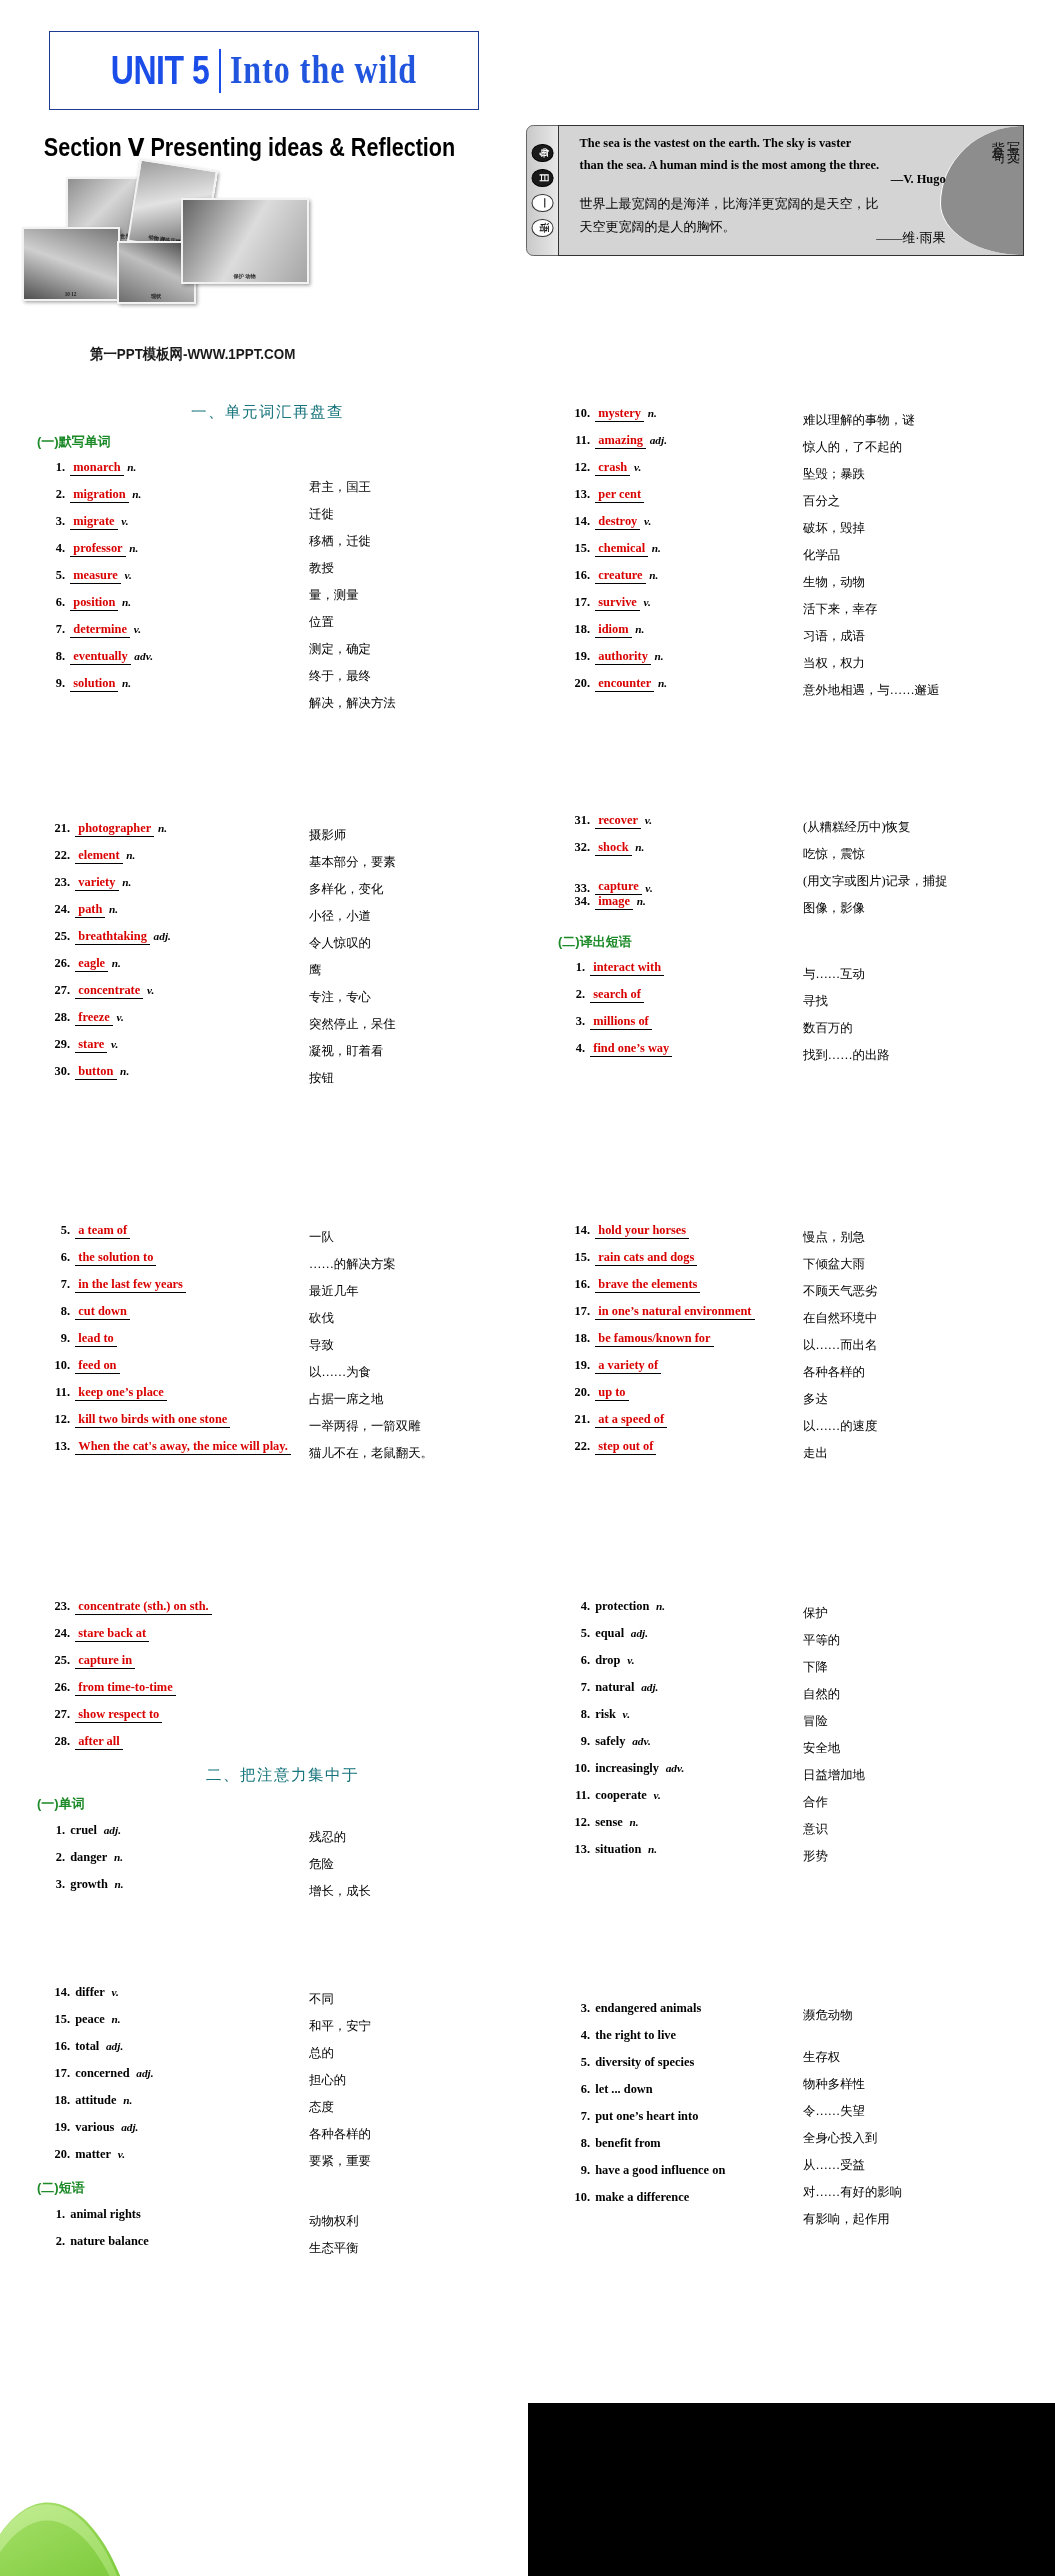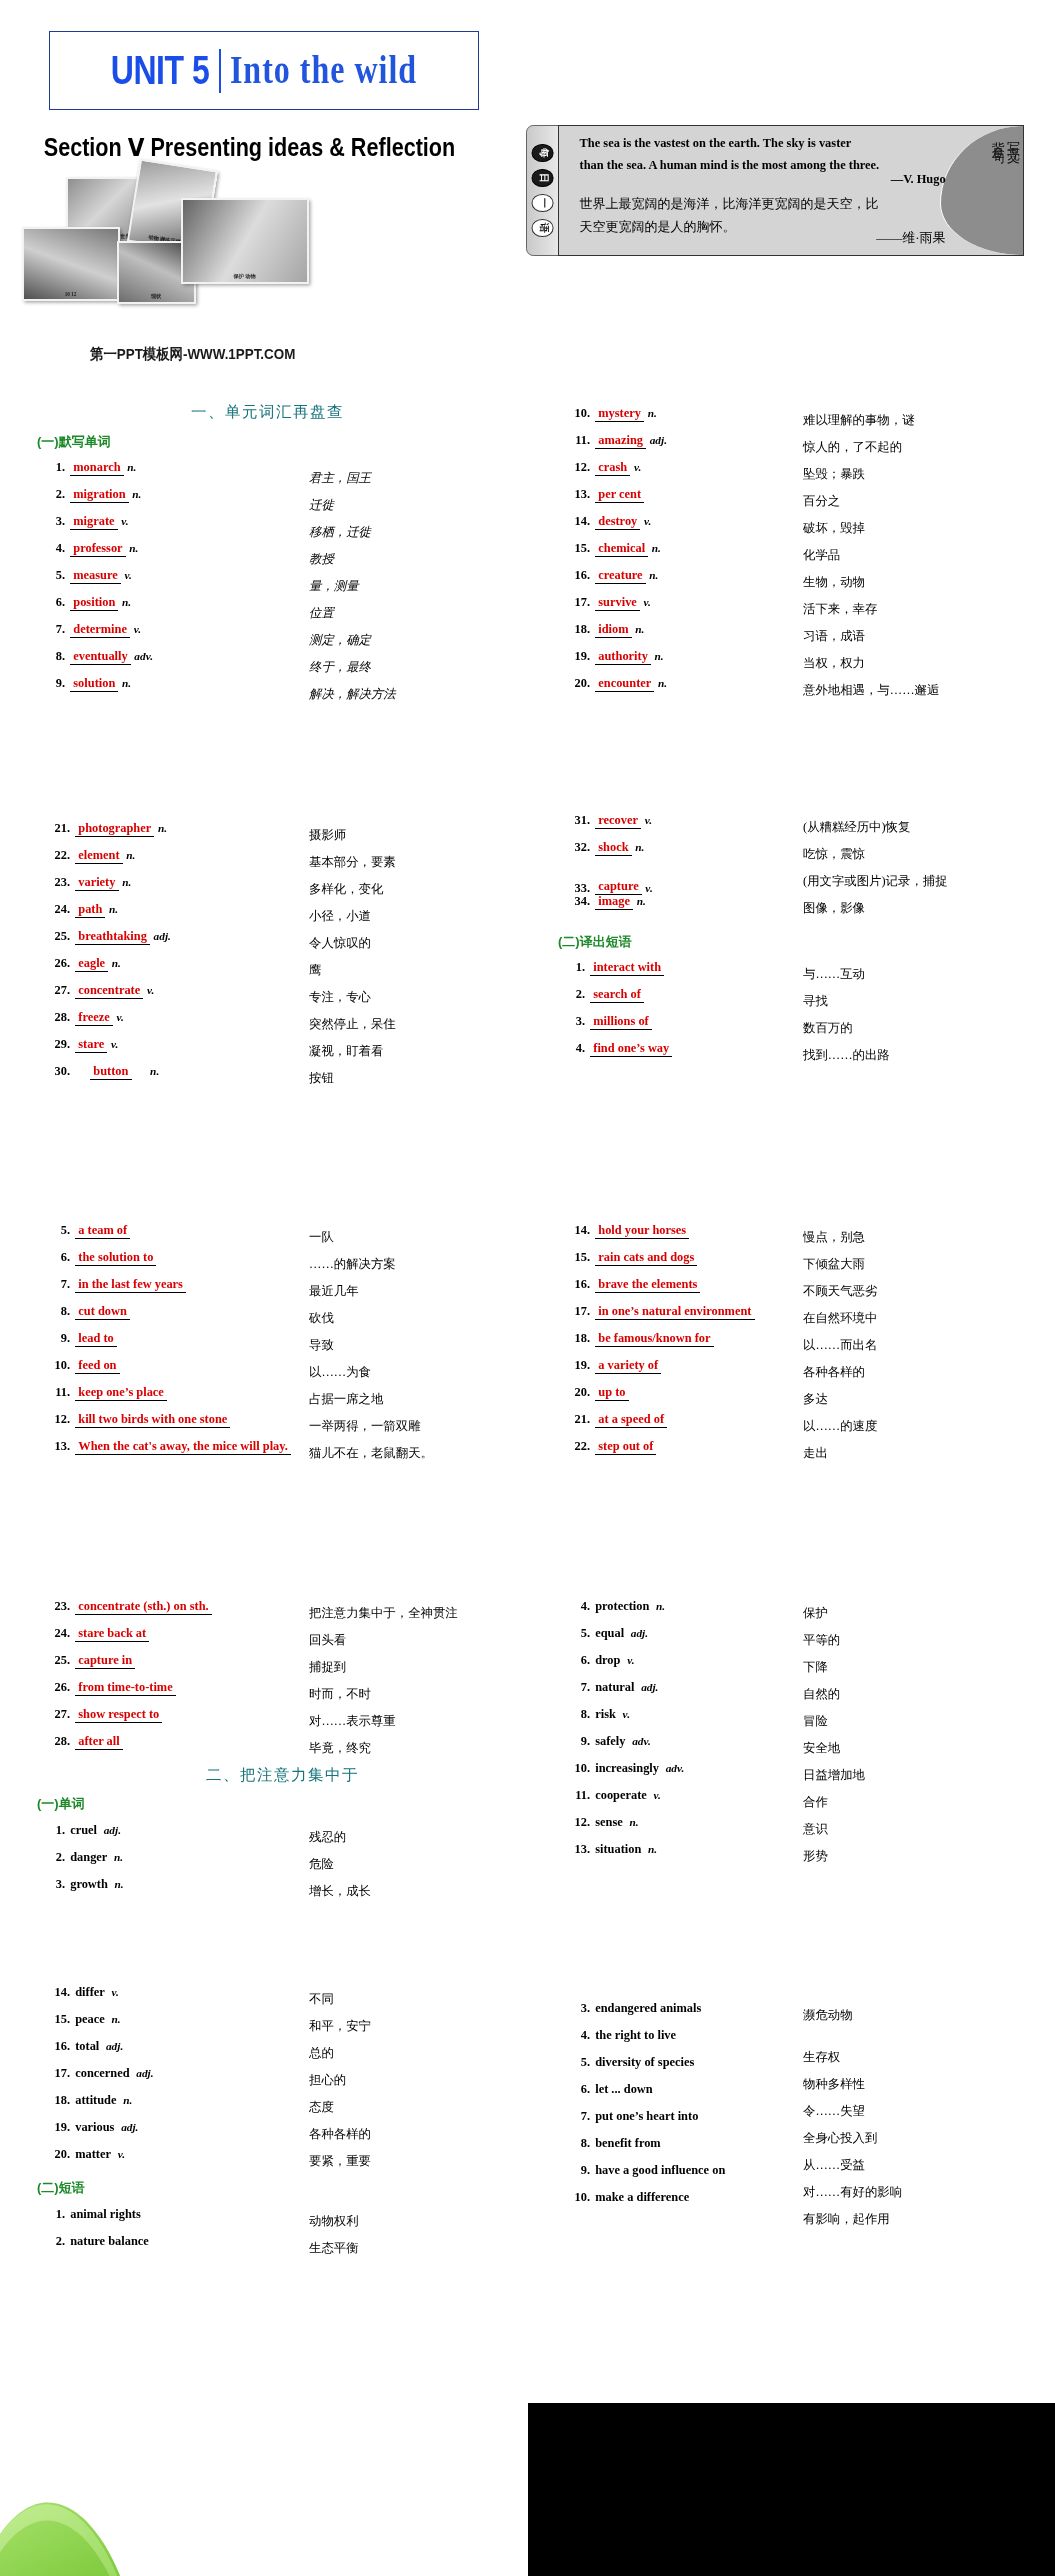--- a/index.html
+++ b/index.html
@@ -250,21 +250,21 @@
       <div class="vrow" style="height: 27px; margin-bottom: 0px; align-items: baseline;">
         <span class="vnum">8.</span>
         <span class="vterm">eventually</span>
         <span class="vpos">adv.</span>
       </div>
       <div class="vrow" style="height: 27px; margin-bottom: 0px; align-items: baseline;">
         <span class="vnum">9.</span>
         <span class="vterm">solution</span>
         <span class="vpos">n.</span>
       </div>
-      <div class="meancol" style="left: 273px; top: 4px; font-style: italic;">
+      <div class="meancol" style="left: 273px; top: 13px;">
         <div class="mline" style="height: 27px; line-height: 27px;">君主，国王</div>
         <div class="mline" style="height: 27px; line-height: 27px;">迁徙</div>
         <div class="mline" style="height: 27px; line-height: 27px;">移栖，迁徙</div>
         <div class="mline" style="height: 27px; line-height: 27px;">教授</div>
         <div class="mline" style="height: 27px; line-height: 27px;">量，测量</div>
         <div class="mline" style="height: 27px; line-height: 27px;">位置</div>
         <div class="mline" style="height: 27px; line-height: 27px;">测定，确定</div>
         <div class="mline" style="height: 27px; line-height: 27px;">终于，最终</div>
         <div class="mline" style="height: 27px; line-height: 27px;">解决，解决方法</div>
       </div>
@@ -377,21 +377,21 @@
       <div class="vrow" style="height: 27px; margin-bottom: 0px; align-items: baseline;">
         <span class="vnum" style="width: 34px;">28.</span>
         <span class="vterm">freeze</span>
         <span class="vpos">v.</span>
       </div>
       <div class="vrow" style="height: 27px; margin-bottom: 0px; align-items: baseline;">
         <span class="vnum" style="width: 34px;">29.</span>
         <span class="vterm">stare</span>
         <span class="vpos">v.</span>
       </div>
-      <div class="vrow" style="height: 27px; margin-bottom: 0px; align-items: baseline; gap: 15px;">
+      <div class="vrow" style="height: 27px; margin-bottom: 0px; align-items: baseline;">
         <span class="vnum" style="width: 34px;">30.</span>
         <span class="vterm">button</span>
         <span class="vpos">n.</span>
       </div>
       <div class="meancol" style="left: 273px; top: 0px;">
         <div class="mline" style="height: 27px; line-height: 27px;">摄影师</div>
         <div class="mline" style="height: 27px; line-height: 27px;">基本部分，要素</div>
         <div class="mline" style="height: 27px; line-height: 27px;">多样化，变化</div>
         <div class="mline" style="height: 27px; line-height: 27px;">小径，小道</div>
         <div class="mline" style="height: 27px; line-height: 27px;">令人惊叹的</div>
@@ -570,28 +570,20 @@
         <span class="vnum" style="width: 34px;">26.</span>
         <span class="vterm">from time-to-time</span>
       </div>
       <div class="vrow" style="height: 27px; margin-bottom: 0px; align-items: baseline;">
         <span class="vnum" style="width: 34px;">27.</span>
         <span class="vterm">show respect to</span>
       </div>
       <div class="vrow" style="height: 27px; margin-bottom: 0px; align-items: baseline;">
         <span class="vnum" style="width: 34px;">28.</span>
         <span class="vterm">after all</span>
-      </div>
-      <div class="meancol" style="left: 273px; top: 0px;">
-        <div class="mline" style="height: 27px; line-height: 27px;">把注意力集中于，全神贯注</div>
-        <div class="mline" style="height: 27px; line-height: 27px;">回头看</div>
-        <div class="mline" style="height: 27px; line-height: 27px;">捕捉到</div>
-        <div class="mline" style="height: 27px; line-height: 27px;">时而，不时</div>
-        <div class="mline" style="height: 27px; line-height: 27px;">对……表示尊重</div>
-        <div class="mline" style="height: 27px; line-height: 27px;">毕竟，终究</div>
       </div>
     </div>
     <div class="sec-heading" style="position: absolute; left: 206px; top: 1765px;">二、把注意力集中于</div>
     <div class="sub-heading" style="position: absolute; left: 37px; top: 1795px;">(一)单词</div>
     <div class="col" style="left: 36px; top: 1824px;">
       <div class="vrow" style="height: 27px; margin-bottom: 0px; align-items: baseline;">
         <span class="vnum">1.</span>
         <span class="vterm plain">cruel</span>
         <span class="vpos">adj.</span>
       </div>

